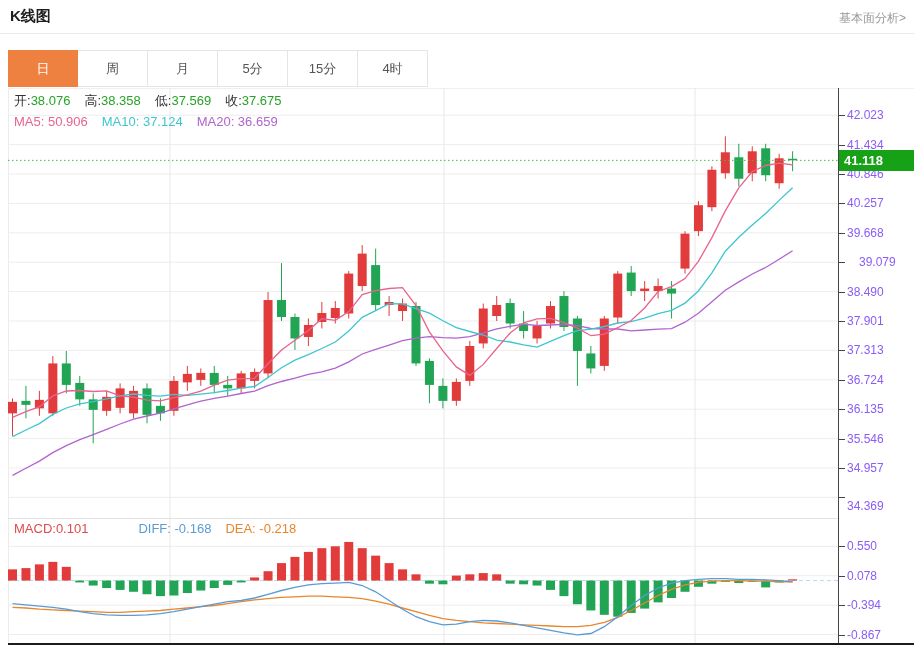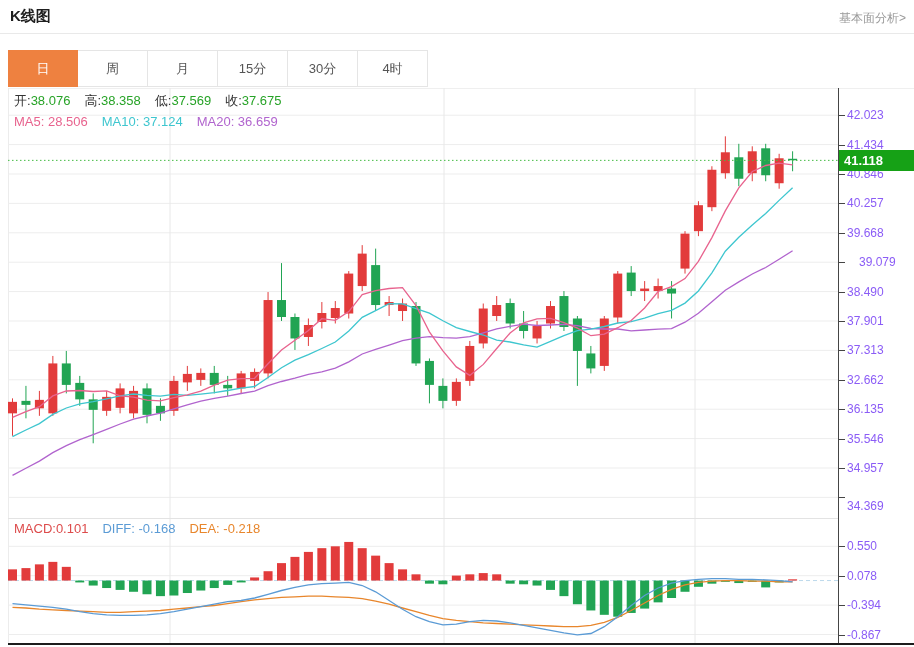--- a/index.html
+++ b/index.html
@@ -31,21 +31,21 @@
   .legend-ohlc { top:92px; }
   .legend-ma   { top:114px; }
   .legend-macd { top:521px; }
   .legend-row .lbl { color:#333; }
   .legend-row .gap { margin-right:14px; }
   .v-green  { color:#27a327; }
   .c-ma5    { color:#e8638e; }
   .c-ma10   { color:#3ec6cf; }
   .c-ma20   { color:#b164ce; }
   .c-macd   { color:#dd4b4b; }
-  .c-diff   { color:#5b9bd5; }
+  .c-diff   { color:#5b9bd5;margin-left:36px; }
   .c-dea    { color:#e8862c; }
 
   svg.plot { position:absolute; left:8px; background:transparent; }
   #main-plot { top:88px; }
   #macd-plot { top:519px; }
 
   .tick-label { position:absolute; left:847px; width:66px; font-size:12px; color:#8b5cf6; line-height:16px; }
   .tick-dash  { position:absolute; left:838px; width:7px; height:1px; background:#454545; }
 
   .price-badge {
@@ -58,22 +58,22 @@
 <body>
 
 <div class="page-title">K线图</div>
 <div class="fund-link">基本面分析&gt;</div>
 <div class="hr-top"></div>
 
 <div class="tabbar">
     <div class="tab first active">日</div>
     <div class="tab">周</div>
     <div class="tab">月</div>
+    <div class="tab">5分</div>
     <div class="tab">15分</div>
-    <div class="tab">30分</div>
     <div class="tab">4时</div>
   </div>
 
 <div class="chart-top-border"></div>
 <div class="chart-left-border"></div>
 
 <svg class="plot" id="main-plot" width="830" height="430">
     <line x1="0" y1="27.200000000000003" x2="830" y2="27.200000000000003" stroke="#ededed" stroke-width="1"></line>
     <line x1="0" y1="56.599999999999994" x2="830" y2="56.599999999999994" stroke="#ededed" stroke-width="1"></line>
     <line x1="0" y1="86" x2="830" y2="86" stroke="#ededed" stroke-width="1"></line>
@@ -284,21 +284,21 @@
     <rect x="780.0999999999999" y="60.313699999999955" width="9" height="1.2458" fill="#e23b3b"></rect>
     <path d="M4.5,88.3L17.9,89.0L31.4,90.2L44.8,90.8L58.3,91.5L71.8,92.1L85.2,92.7L98.6,93.3L112.1,93.3L125.6,92.7L139.0,92.1L152.4,91.5L165.9,90.2L179.3,89.0L192.8,87.7L206.3,86.5L219.7,84.6L233.1,82.7L246.6,80.9L260.0,79.6L273.5,78.4L286.9,77.8L300.4,77.1L313.8,77.1L327.3,77.8L340.8,78.4L354.2,79.6L367.6,82.1L381.1,85.2L394.5,89.0L408.0,92.7L421.4,96.4L434.9,99.6L448.3,101.4L461.8,102.7L475.3,103.9L488.7,104.5L502.1,105.2L515.6,105.8L529.0,106.4L542.5,107.0L555.9,107.7L569.4,107.7L582.9,106.4L596.3,103.3L609.8,98.3L623.2,91.5L636.6,84.0L650.1,76.5L663.5,70.3L677.0,65.9L690.4,63.4L703.9,62.2L717.3,61.6L730.8,61.6L744.3,62.2L757.7,62.2L771.1,62.8L784.6,62.8" fill="none" stroke="#e8862c" stroke-width="1.3"></path>
     <path d="M4.5,84.6L17.9,85.9L31.4,87.1L44.8,88.3L58.3,90.2L71.8,92.7L85.2,94.6L98.6,95.8L112.1,96.4L125.6,96.4L139.0,95.8L152.4,94.6L165.9,92.7L179.3,90.2L192.8,87.7L206.3,85.2L219.7,82.7L233.1,81.5L246.6,79.0L260.0,75.3L273.5,71.5L286.9,68.4L300.4,65.9L313.8,64.7L327.3,64.1L340.8,63.4L354.2,66.5L367.6,72.8L381.1,81.5L394.5,90.2L408.0,97.7L421.4,102.7L434.9,105.8L448.3,105.2L461.8,102.7L475.3,101.4L488.7,102.0L502.1,103.9L515.6,106.4L529.0,108.9L542.5,111.4L555.9,113.9L569.4,115.8L582.9,114.5L596.3,107.7L609.8,97.7L623.2,86.5L636.6,76.5L650.1,69.0L663.5,64.1L677.0,61.6L690.4,60.3L703.9,59.7L717.3,59.7L730.8,60.3L744.3,60.3L757.7,60.9L771.1,61.6L784.6,62.8" fill="none" stroke="#5b9bd5" stroke-width="1.3"></path>
   </svg>
 
 <div class="legend-row legend-ohlc">
   <span class="lbl">开:</span><span class="v-green gap">38.076</span><span class="lbl">高:</span><span class="v-green gap">38.358</span><span class="lbl">低:</span><span class="v-green gap">37.569</span><span class="lbl">收:</span><span class="v-green">37.675</span>
 </div>
 
 <div class="legend-row legend-ma">
-  <span class="c-ma5 gap">MA5: 28.506</span><span class="c-ma10 gap">MA10: 37.124</span><span class="c-ma20">MA20: 36.659</span>
+  <span class="c-ma5 gap">MA5: 50.906</span><span class="c-ma10 gap">MA10: 37.124</span><span class="c-ma20">MA20: 36.659</span>
 </div>
 
 <div class="legend-row legend-macd">
   <span class="c-macd gap">MACD:0.101</span><span class="c-diff gap">DIFF: -0.168</span><span class="c-dea">DEA: -0.218</span>
 </div>
 
 <div class="panel-sep"></div>
 <div class="axis-line"></div>
 <div class="bottom-line"></div>
 
@@ -316,21 +316,21 @@
 <div class="tick-label" style="top: 224.8px;">39.668</div>
 <div class="tick-dash" style="top: 262.2px;"></div>
 <div class="tick-label" style="top: 254.2px; margin-left: 12px;">39.079</div>
 <div class="tick-dash" style="top: 291.6px;"></div>
 <div class="tick-label" style="top: 283.6px;">38.490</div>
 <div class="tick-dash" style="top: 321px;"></div>
 <div class="tick-label" style="top: 313px;">37.901</div>
 <div class="tick-dash" style="top: 350.4px;"></div>
 <div class="tick-label" style="top: 342.4px;">37.313</div>
 <div class="tick-dash" style="top: 379.8px;"></div>
-<div class="tick-label" style="top: 371.8px;">32.662</div>
+<div class="tick-label" style="top: 371.8px;">36.724</div>
 <div class="tick-dash" style="top: 409.2px;"></div>
 <div class="tick-label" style="top: 401.2px;">36.135</div>
 <div class="tick-dash" style="top: 438.6px;"></div>
 <div class="tick-label" style="top: 430.6px;">35.546</div>
 <div class="tick-dash" style="top: 468px;"></div>
 <div class="tick-label" style="top: 460px;">34.957</div>
 <div class="tick-dash" style="top: 497.4px;"></div>
 <div class="tick-label" style="top: 498px;">34.369</div>
 <div class="tick-dash" style="top: 546.3px;"></div>
 <div class="tick-label" style="top: 538.3px;">0.550</div>

